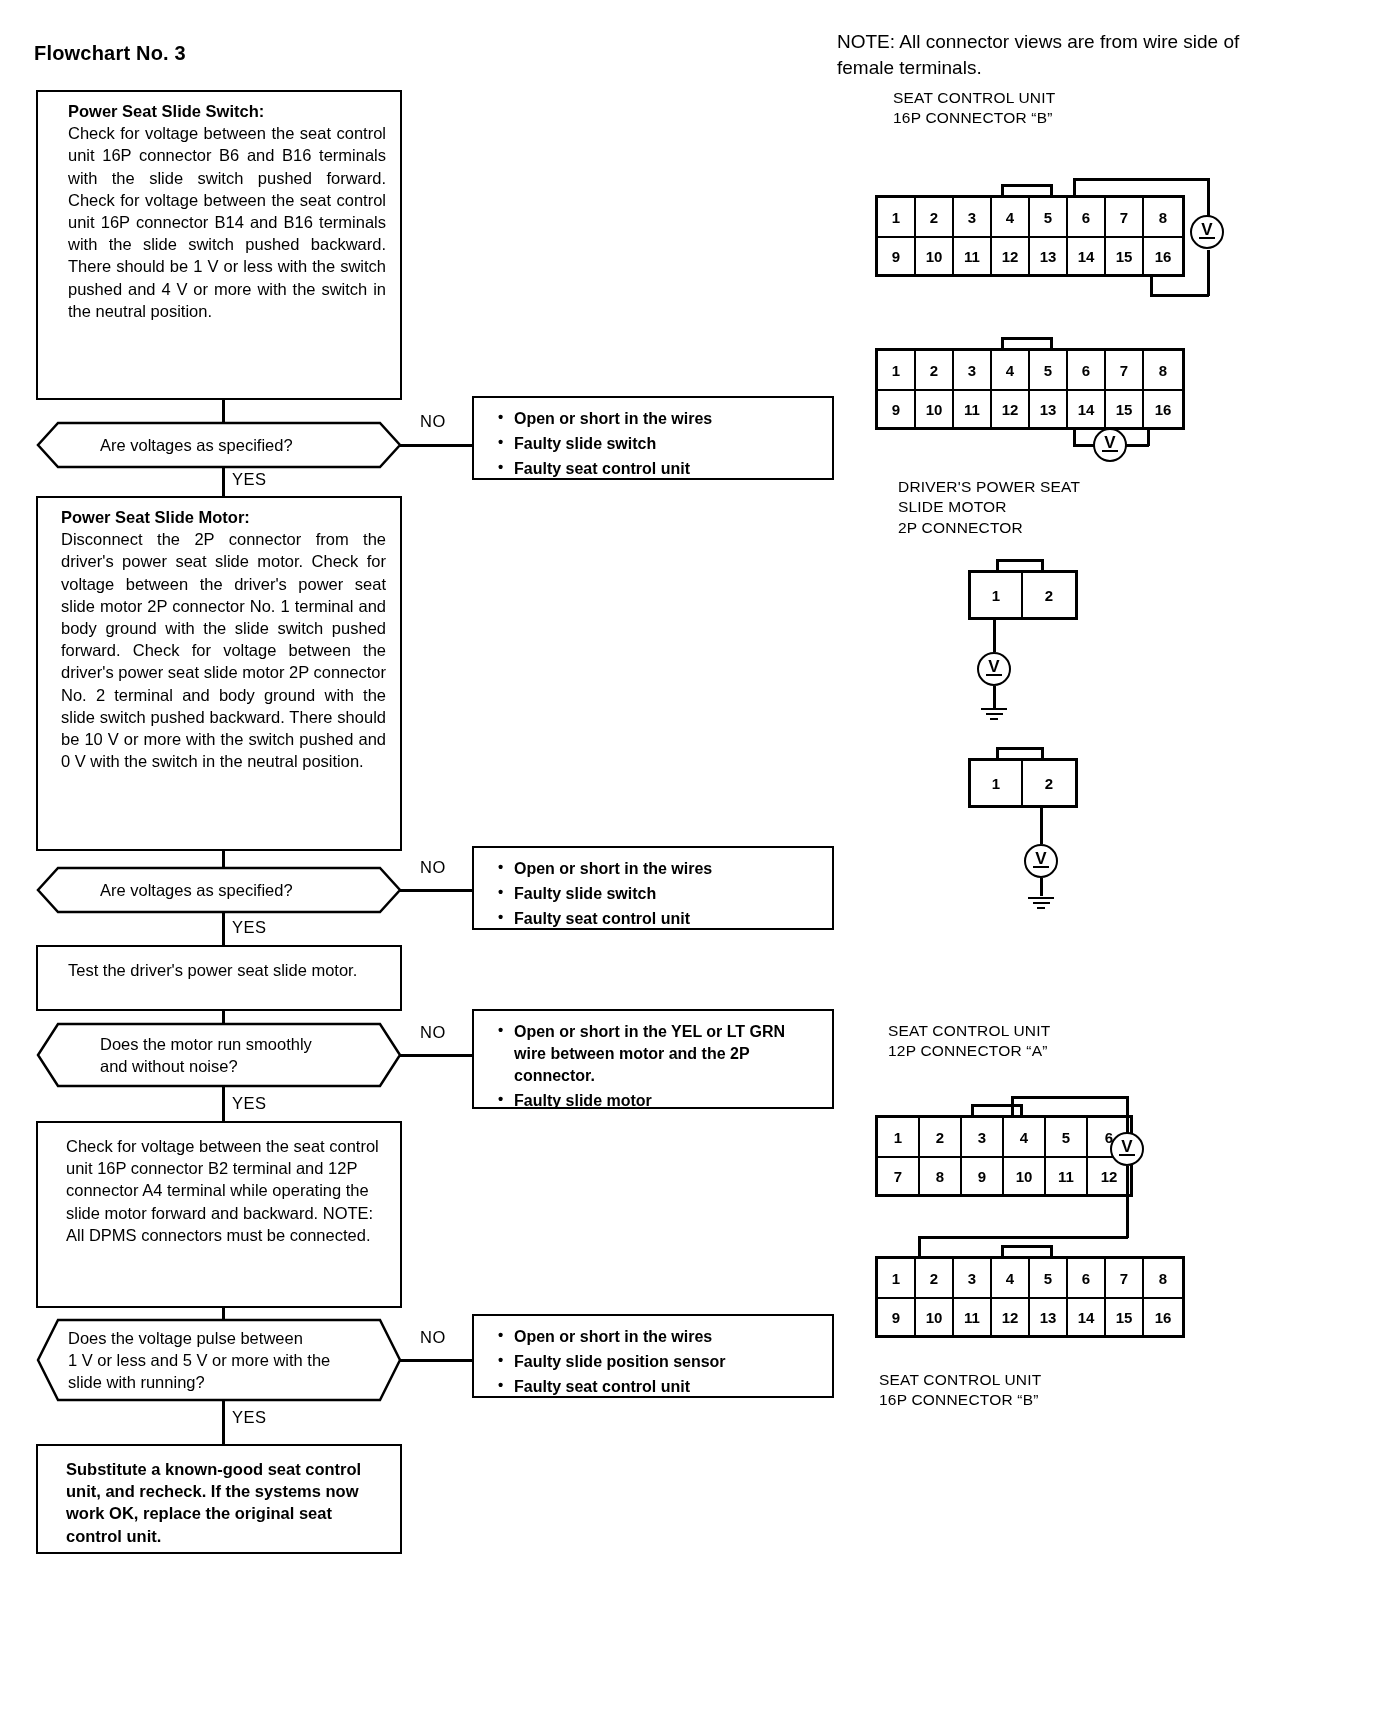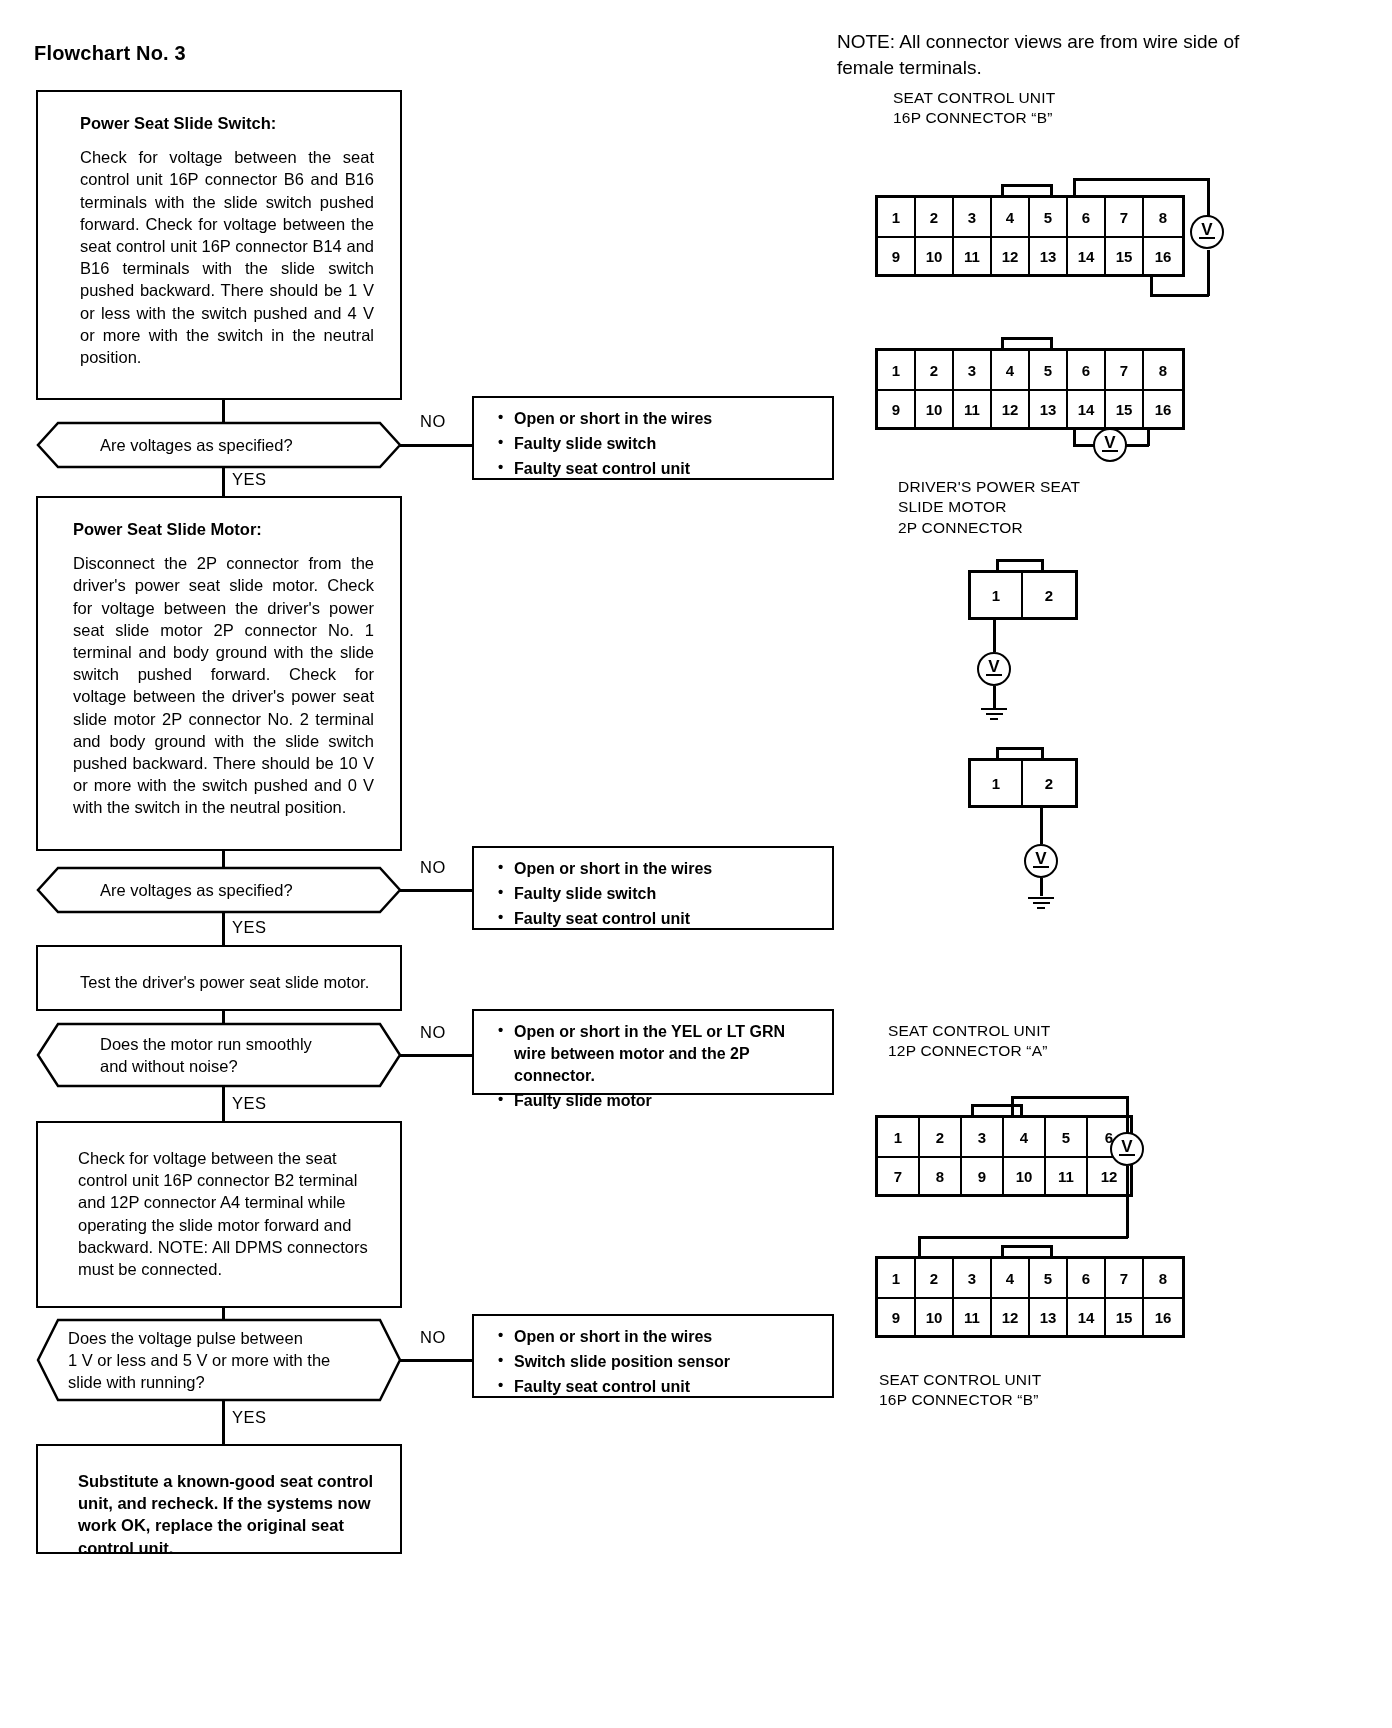--- a/index.html
+++ b/index.html
@@ -30,21 +30,21 @@
   }
 
   
   .fbox {
     position:absolute;
     border:2.5px solid #000;
     background:#fff;
     padding:8px 14px 10px 30px;
   }
   .fbox p {
-    margin:12px;
+    margin:0;
     font-size:16.5px;
     line-height:1.345;
     text-align:justify;
     text-justify:inter-word;
   }
   .fbox p.nojust { text-align:left; }
   .fbox b { font-weight:bold; }
 
   
   .rbox {
@@ -198,21 +198,21 @@
       <div>and without noise?</div>
     </div>
   </div>
   <div class="vline" style="left:222px; top:1010px; height:14px;"></div>
 
   <div class="hline" style="left:400px; top:1054px; width:72px;"></div>
   <div class="branch-label" style="left:420px; top:1023px;">NO</div>
   <div class="vline" style="left:222px; top:1087px; height:34px;"></div>
   <div class="branch-label" style="left:232px; top:1094px;">YES</div>
 
-  <div class="rbox" style="left:472px; top:1009px; width:362px; height:86px;">
+  <div class="rbox" style="left:472px; top:1009px; width:362px; height:100px;">
     <ul>
       <li>Open or short in the YEL or LT GRN wire between motor and the 2P connector.</li>
       <li>Faulty slide motor</li>
     </ul>
   </div>
 
   <div class="fbox" style="left:36px; top:1121px; width:366px; height:187px; padding-top:12px; padding-left:28px;">
     <p class="nojust">Check for voltage between the seat control unit 16P connector B2 terminal and 12P connector A4 terminal while operating the slide motor forward and backward. NOTE:  All DPMS connectors must be connected.</p>
   </div>
 
@@ -230,21 +230,21 @@
   </div>
 
   <div class="hline" style="left:400px; top:1359px; width:72px;"></div>
   <div class="branch-label" style="left:420px; top:1328px;">NO</div>
   <div class="vline" style="left:222px; top:1401px; height:44px;"></div>
   <div class="branch-label" style="left:232px; top:1408px;">YES</div>
 
   <div class="rbox" style="left:472px; top:1314px; width:362px; height:84px;">
     <ul>
       <li>Open or short in the wires</li>
-      <li>Switch slide position sensor</li>
+      <li>Faulty slide position sensor</li>
       <li>Faulty seat control unit</li>
     </ul>
   </div>
 
   <div class="fbox" style="left:36px; top:1444px; width:366px; height:110px; padding-top:12px; padding-left:28px;">
     <p class="nojust" style="font-weight:bold;">Substitute a known-good seat control unit, and recheck. If the systems now work OK, replace the original seat control unit.</p>
   </div>
 
   <div class="conn-title" style="left:893px; top:88px;">
     <div>SEAT CONTROL UNIT</div>

